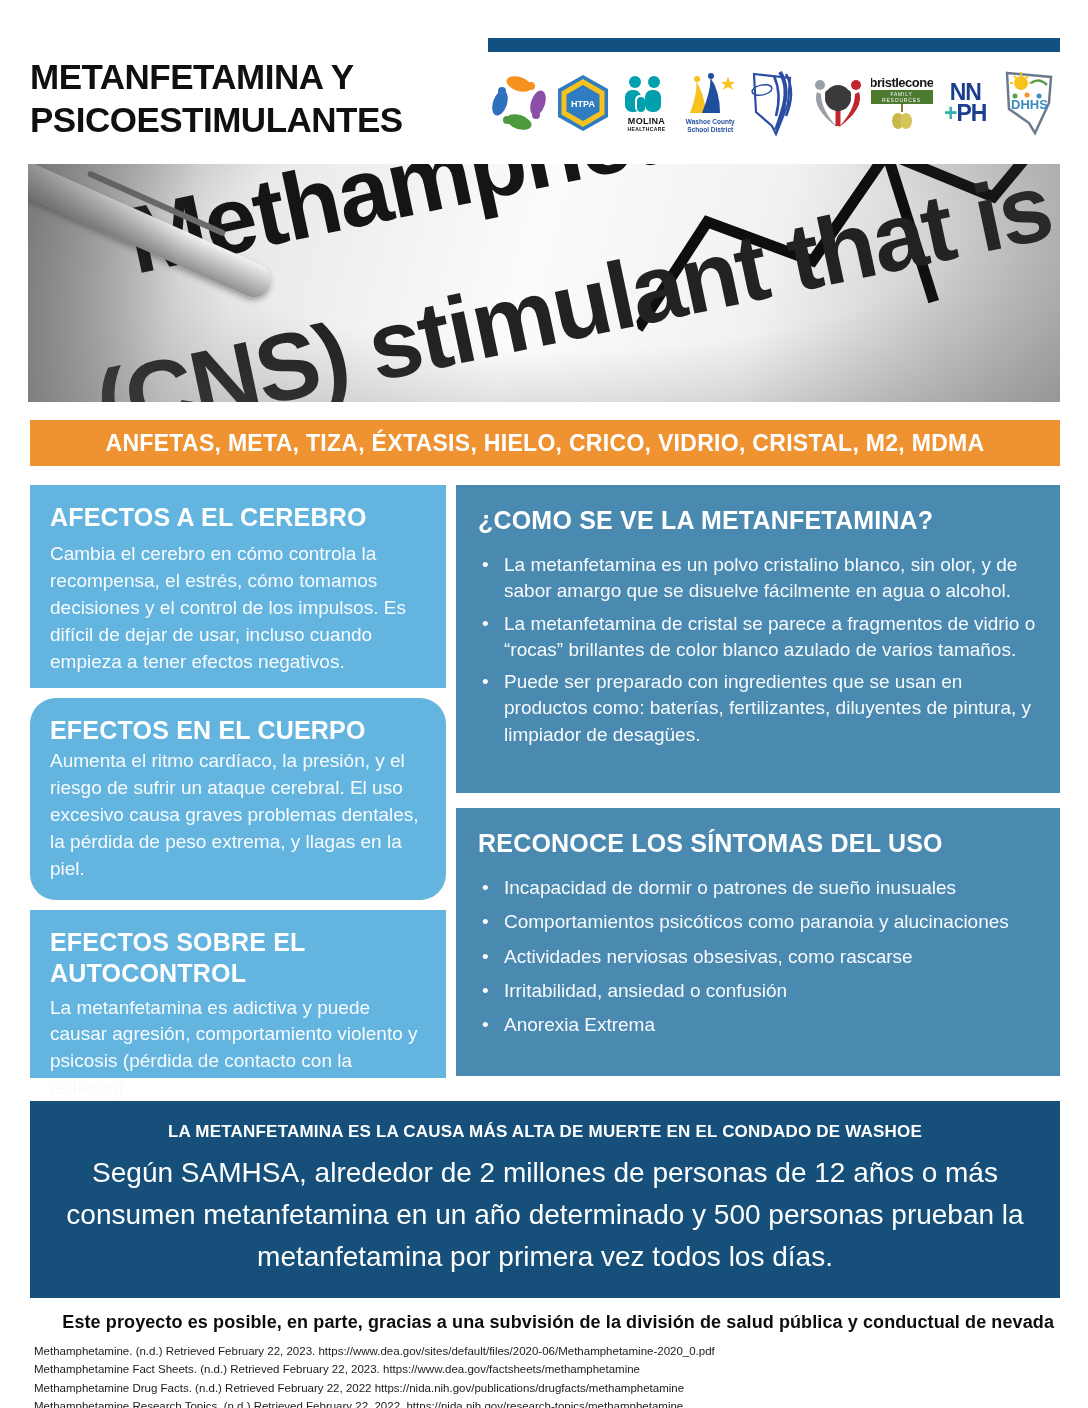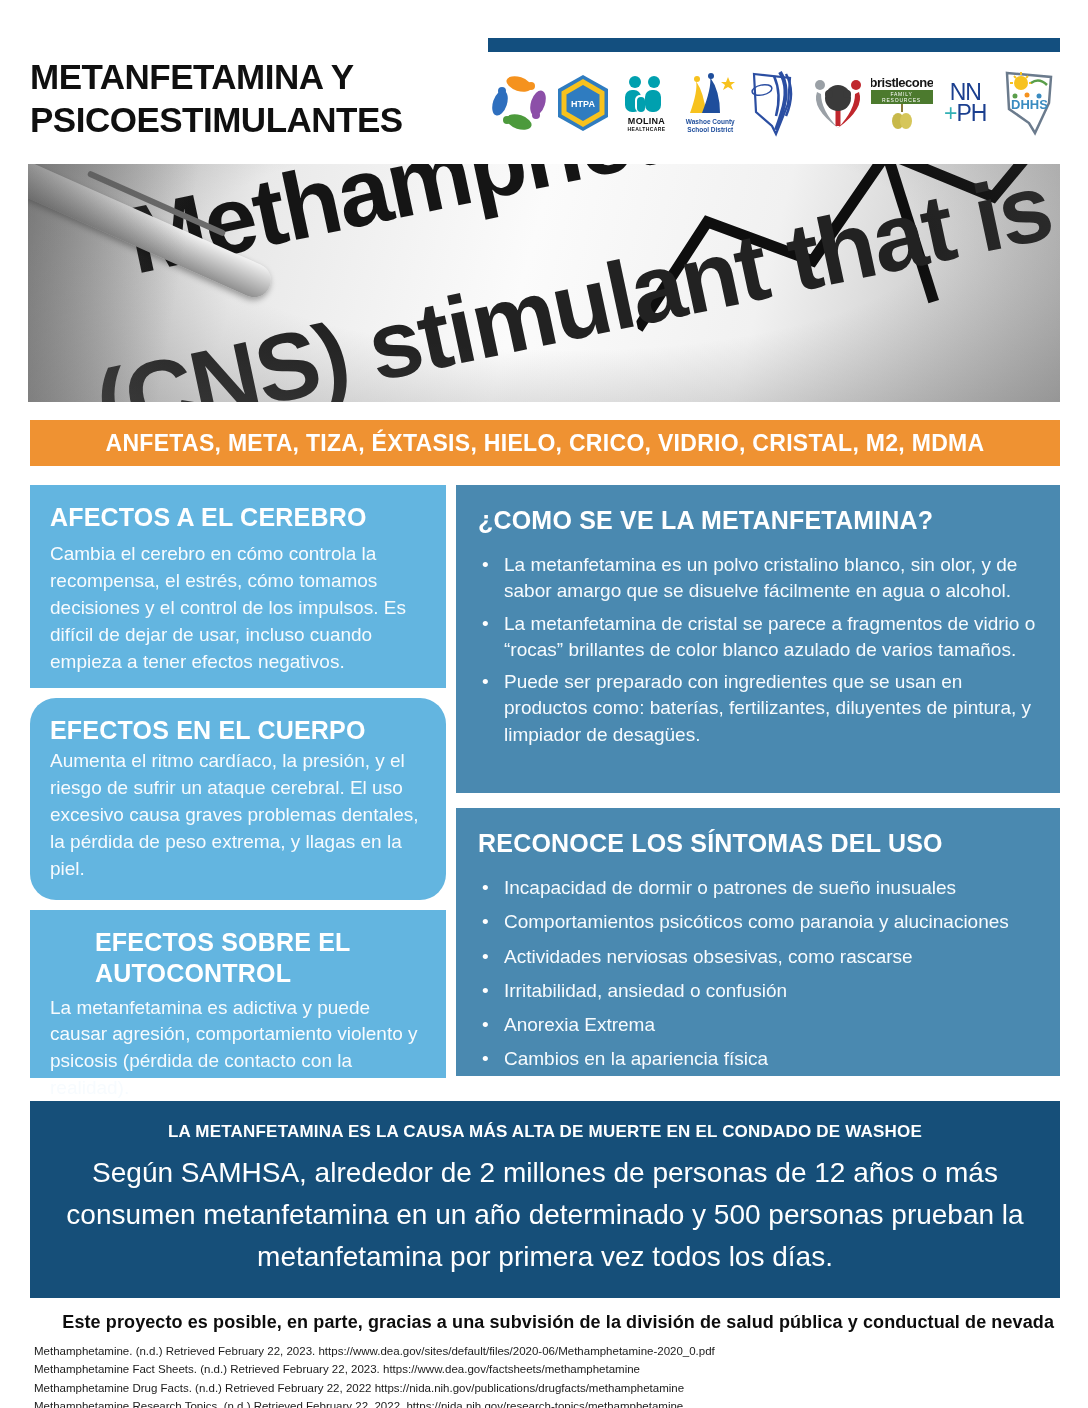--- a/index.html
+++ b/index.html
@@ -15,21 +15,21 @@
   .navy-bar { height:14px; background:#134F7F; margin-bottom:7px; }
   .logos { display:flex; justify-content:space-between; align-items:center; height:88px; }
   .logo { width:62px; height:84px; display:flex; flex-direction:column; align-items:center; justify-content:center; text-align:center; overflow:hidden; }
   .logo svg { display:block; }
   .logo .ltxt { font-weight:bold; }
   .molina-name { font-size:9px; font-weight:bold; color:#111; letter-spacing:.3px; margin-top:1px;}
   .molina-sub { font-size:5px; font-weight:bold; color:#111; letter-spacing:.4px;}
   .wcsd-txt { font-size:6.5px; font-weight:bold; color:#1F4E9C; line-height:1.15; margin-top:1px;}
   .bristle-top { font-size:13px; font-weight:bold; color:#151515; letter-spacing:-.5px; font-stretch:condensed; line-height:1;}
   .bristle-bar { background:#4C7A2E; color:#fff; font-size:5px; letter-spacing:.8px; padding:1px 3px; margin-top:1px; }
-  .nnph { font-size:23px; font-weight:normal; color:#1B3F8F; line-height:.92; letter-spacing:-1px; text-align:center;}
+  .nnph { font-size:23px; font-weight:bold; color:#1B3F8F; line-height:.92; letter-spacing:-1px; text-align:center;}
   .nnph .plus { color:#33B1B5; }
 
   
   .hero { position:relative; margin:4px 28px 0 28px; height:238px; overflow:hidden;
           background:linear-gradient(105deg,#a9a9a9 0%,#e9e9e9 22%,#fbfbfb 48%,#f1f1f1 70%,#b3b3b3 100%); }
   .photo-rot { position:absolute; left:-30px; top:40px; width:1500px; height:400px; transform:rotate(-12deg); transform-origin:0 0; }
   .photo-line1 { position:absolute; left:120px; top:10px; font-size:95px; font-weight:bold; color:#151515; white-space:nowrap; letter-spacing:-2px;}
   .photo-line2 { position:absolute; left:55px; top:165px; font-size:95px; font-weight:bold; color:#222; white-space:nowrap; letter-spacing:-2px;}
   .chem { position:absolute; left:600px; top:105px; }
   .pen { position:absolute; left:-60px; top:-28px; width:330px; height:34px; border-radius:17px;
@@ -48,21 +48,21 @@
   .col-left { width:416px; }
   .col-right { flex:1; }
   .box { color:#F7FBFE; }
   .box-light { background:#63B5E0; padding:17px 20px; margin-bottom:10px; }
   .box-steel { background:#4A89B0; padding:20px 22px; }
   .box h3 { color:#fff; font-weight:bold; font-size:25px; letter-spacing:.2px; line-height:1.25; }
   .box-light h3 { margin-bottom:8px; }
   .box p { font-size:19px; line-height:1.42; }
   .b1 { height:203px; } .b2 { height:202px;border-radius:26px; } .b3 { height:168px; }
   .b2 h3 { margin-bottom:2px; }
-  .b3 h3 { margin-bottom:5px;margin-left:45px; }
+  .b3 h3 { margin-bottom:5px; }
   .bA { height:308px; margin-bottom:15px; }
   .bB { height:268px; }
   .box ul { list-style:none; margin-top:16px; }
   .box li { position:relative; padding-left:26px; font-size:19px; line-height:1.38; margin-bottom:6px; }
   .bB li { margin-bottom:8px; }
   .box li::before { content:"•"; position:absolute; left:4px; top:0; font-size:19px; color:#fff; }
 
   
   .highlight { margin:13px 28px 0 30px; background:#164F79; padding:21px 26px 20px; text-align:center; }
   .highlight h2 { color:#fff; font-size:17px; font-weight:bold; letter-spacing:.2px; margin-bottom:10px; }
@@ -249,21 +249,20 @@
         </ul>
       </div>
       <div class="box box-steel bB">
         <h3>RECONOCE LOS SÍNTOMAS DEL USO</h3>
         <ul>
           <li>Incapacidad de dormir o patrones de sueño inusuales</li>
           <li>Comportamientos psicóticos como paranoia y alucinaciones</li>
           <li>Actividades nerviosas obsesivas, como rascarse</li>
           <li>Irritabilidad, ansiedad o confusión</li>
           <li>Anorexia Extrema</li>
-          <li>Cambios en la apariencia física</li>
         </ul>
       </div>
     </div>
 
   </div>
 
   <div class="highlight">
     <h2>LA METANFETAMINA ES LA CAUSA MÁS ALTA DE MUERTE EN EL CONDADO DE WASHOE</h2>
     <p>Según SAMHSA, alrededor de 2 millones de personas de 12 años o más consumen metanfetamina en un año determinado y 500 personas prueban la metanfetamina por primera vez todos los días.</p>
   </div>

